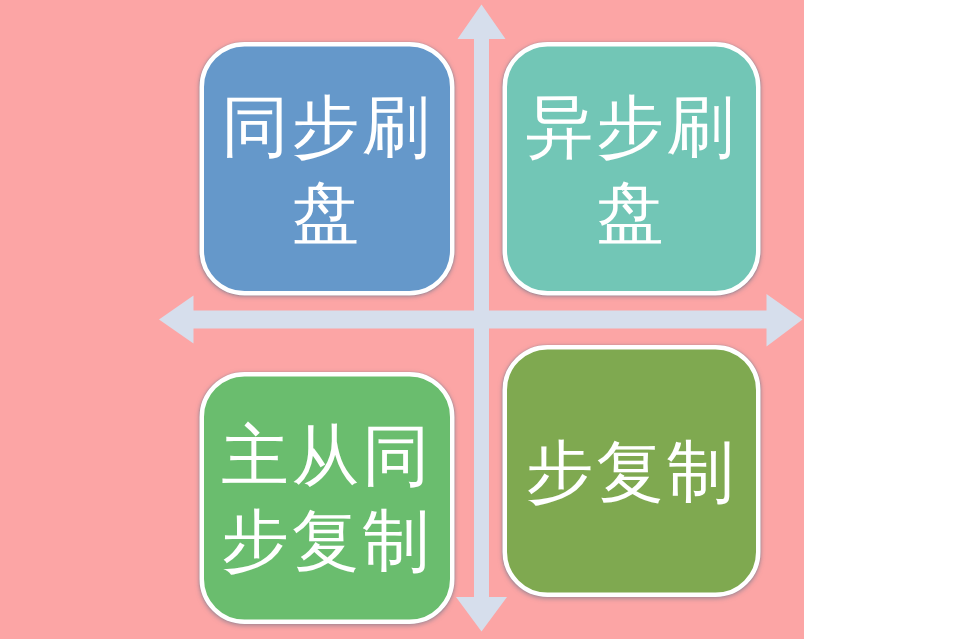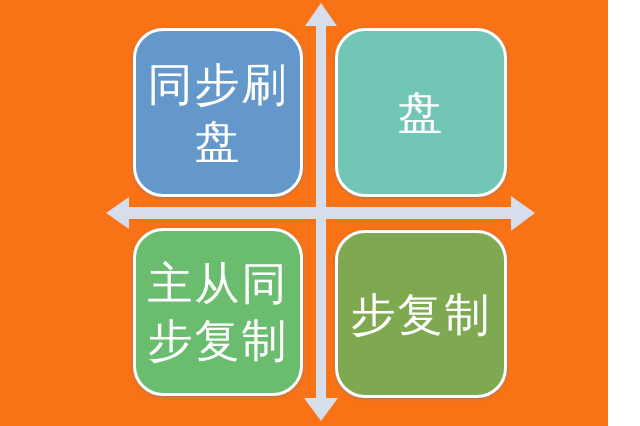--- a/index.html
+++ b/index.html
@@ -3,23 +3,23 @@
 <meta charset="utf-8">
 <style>
   html, body {
     margin: 0;
     padding: 0;
     background: #ffffff;
     font-family: "Liberation Sans", "DejaVu Sans", sans-serif;
   }
   .canvas {
     position: relative;
-    width: 608px;
+    width: 536px;
     height: 426px;
-    background: #f97316;
+    background: #fca5a5;
     overflow: hidden;
   }
   .axes-svg {
     position: absolute;
     left: 0;
     top: 0;
     width: 640px;
     height: 426px;
   }
   .quadrant {
@@ -36,39 +36,40 @@
   }
   .quadrant .line {
     color: #ffffff;
     font-size: 45px;
     line-height: 57px;
     letter-spacing: 2px;
     white-space: nowrap;
   }
   .q-tl { left: 133px; top: 28px;  width: 170px; height: 169px; }
   .q-tr { left: 335px; top: 28px;  width: 172px; height: 169px; }
-  .q-bl { left: 133px; top: 228px; width: 170px; height: 168px; justify-content: center; }
+  .q-bl { left: 133px; top: 248px; width: 170px; height: 168px; justify-content: center; }
   .q-br { left: 335px; top: 230px; width: 172px; height: 168px; }
 </style>
 </head>
 <body>
 
 <div class="canvas">
 
   <svg class="axes-svg" viewBox="0 0 640 426" aria-hidden="true">
     <polygon points="321,3 337,26 326,26 326,398 338,398 321,421 304,398 316,398 316,26 305,26" fill="#D6DEEC"></polygon>
     <polygon points="106,213 129,197 129,207 511,207 511,196 535,213 511,231 511,219 129,219 129,229" fill="#D6DEEC"></polygon>
   </svg>
 
   <div class="quadrant q-tl" style="background-color: rgb(101, 152, 202);">
     <span class="line">同步刷</span>
     <span class="line">盘</span>
   </div>
 
   <div class="quadrant q-tr" style="background-color: rgb(114, 198, 182);">
+    <span class="line">异步刷</span>
     <span class="line">盘</span>
   </div>
 
   <div class="quadrant q-bl" style="background-color: rgb(106, 189, 110);">
     <span class="line">主从同</span>
     <span class="line">步复制</span>
   </div>
 
   <div class="quadrant q-br" style="background-color: rgb(127, 169, 80);">
     <span class="line">步复制</span>

